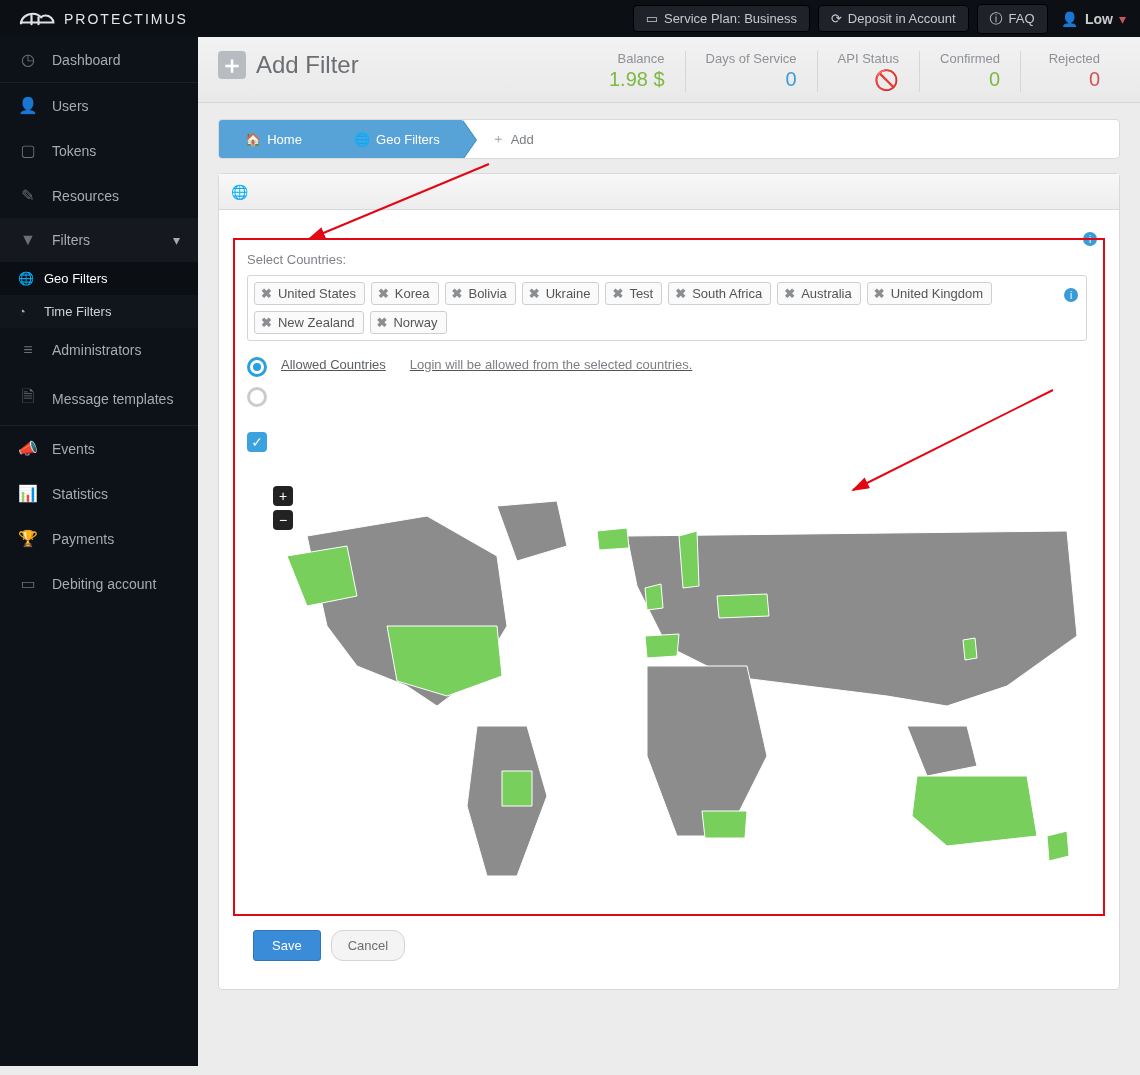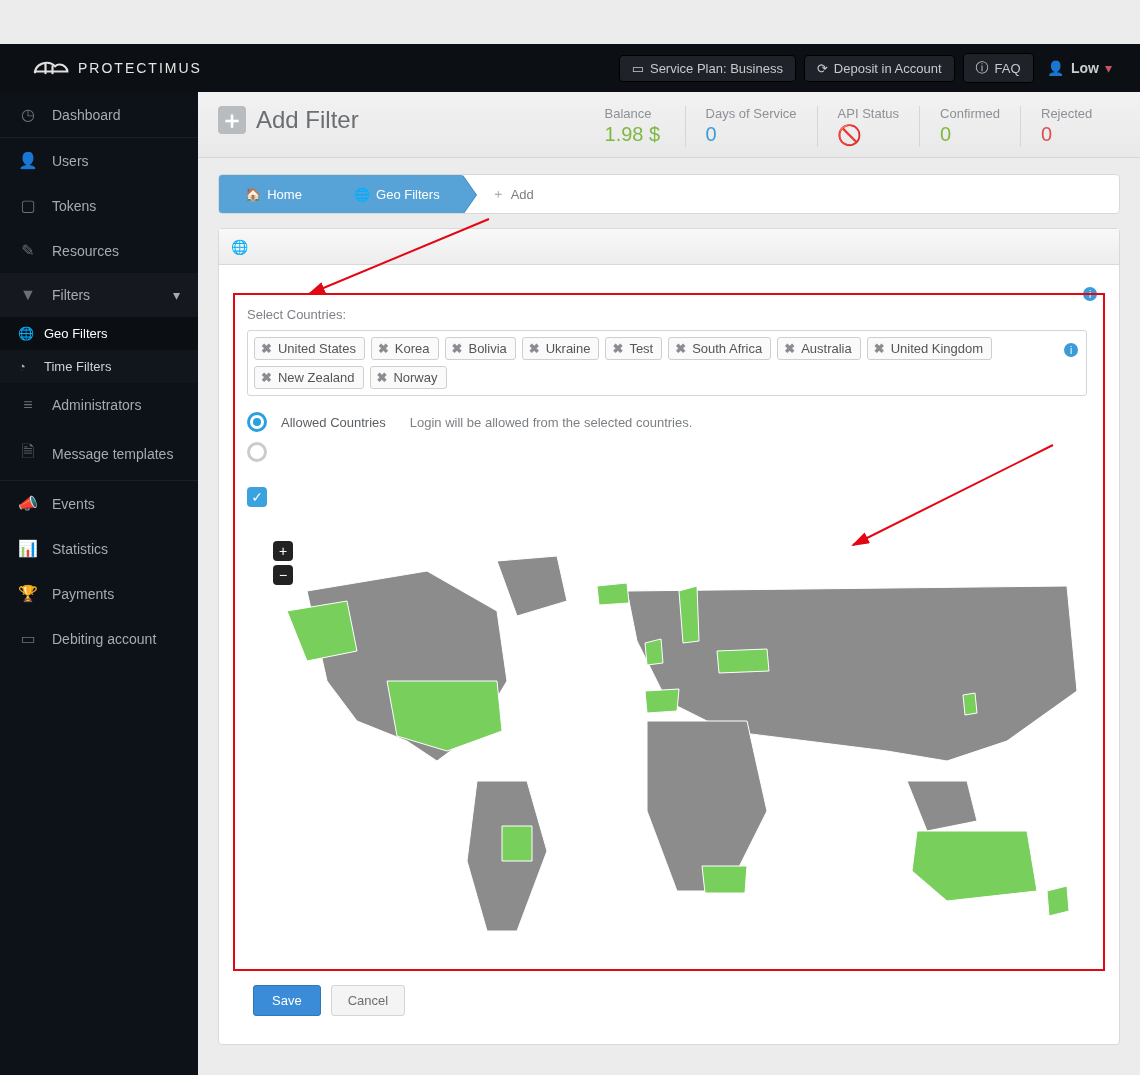--- a/index.html
+++ b/index.html
@@ -1,19 +1,19 @@
 <!DOCTYPE html>
 <html><head>
 <meta charset="utf-8">
 <style>
 * { margin:0; padding:0; box-sizing:border-box; }
 body { font-family: -apple-system, "Helvetica Neue", Arial, sans-serif; font-size:14px; color:#555; background:#ececec; width:1140px; height:1075px; overflow:hidden; }
 
 
-.topbar { height:48px; background:#0c0f14; display:flex; align-items:center; padding:0 28px; color:#ddd;margin-top:44px; }
+.topbar { height:37px; background:#0c0f14; display:flex; align-items:center; padding:0 14px; color:#ddd; }
 .logo { display:flex; align-items:center; gap:8px; color:#e6e6e6; letter-spacing:2px; font-weight:500; }
 .logo svg { width:42px; height:28px; }
 .top-right { margin-left:auto; display:flex; gap:8px; align-items:center; }
 .top-btn { background:#1f2228; border:1px solid #000; border-radius:4px; padding:5px 12px; color:#c7c9cc; font-size:13px; display:flex; align-items:center; gap:6px; cursor:pointer; }
 .top-user { color:#c8565e; display:flex; align-items:center; gap:6px; cursor:pointer; margin-left:6px; }
 .top-user .name { color:#ccc;font-weight:bold; }
 
 
 .layout { display:flex; height:calc(1075px - 46px); }
 .sidebar { width:198px; background:#0d1118; color:#bfc3c8; display:flex; flex-direction:column; }
@@ -24,21 +24,21 @@
 .sub-item { display:flex; align-items:center; gap:10px; padding:9px 18px; font-size:13px; color:#cfd2d6; background:#11151c; cursor:pointer; }
 .sub-item.selected { background:#0b0e13; color:#fff; }
 .sub-item .ic { width:16px; font-size:13px; color:#a9acb1; }
 
 
 .main { flex:1; background:#ececec; overflow:auto; }
 .page-head { display:flex; align-items:flex-start; padding:14px 20px 10px 20px; background:linear-gradient(#f2f2f2,#e9e9e9); border-bottom:1px solid #d6d6d6; }
 .page-title { display:flex; align-items:center; gap:10px; color:#6b6f73; font-size:24px; font-weight:400; }
 .page-title .plus-ic { background:#b8bcc0; color:#fff; width:28px; height:28px; border-radius:4px; display:inline-flex; align-items:center; justify-content:center; font-weight:700; }
 .stats { margin-left:auto; display:flex; gap:0; }
-.stat { text-align:left; padding:0 20px; border-left:1px solid #d6d6d6; min-width:100px; }
+.stat { text-align:right; padding:0 20px; border-left:1px solid #d6d6d6; min-width:100px; }
 .stat:first-child { border-left:none; }
 .stat .lbl { color:#8d9196; font-size:13px; }
 .stat .val { font-size:20px; margin-top:2px; }
 .val-green { color:#7db942; }
 .val-blue { color:#3b9cd8; }
 .val-red { color:#d85050; }
 .val-ban { color:#d85050; font-size:18px; }
 
 
 .content { padding:16px 20px; }
@@ -57,41 +57,41 @@
 .name-input { width:100%; height:32px; border:1px solid #6fb6e1; outline:none; padding:0 32px 0 10px; color:#666; font-size:13px; border-radius:2px; }
 .info-ic { position:absolute; right:22px; top:22px; width:14px; height:14px; border-radius:50%; background:#3a9bd7; color:#fff; font-size:10px; display:flex; align-items:center; justify-content:center; }
 
 .frame { margin:14px; border:2px solid #e30613; padding:12px 16px 18px 12px; position:relative; }
 .sel-label { color:#7e8287; font-size:13px; margin-bottom:8px; }
 .chips { border:1px solid #d5d5d5; border-radius:3px; padding:6px 28px 6px 6px; display:flex; flex-wrap:wrap; gap:6px; min-height:40px; position:relative; }
 .chips .info-ic { top:12px; right:8px; }
 .chip { border:1px solid #cfcfcf; border-radius:3px; padding:3px 8px 3px 6px; font-size:13px; color:#555; background:#fafafa; display:flex; align-items:center; gap:6px; cursor:default; }
 .chip .x { color:#8a8d91; cursor:pointer; font-weight:700; }
 
-.radio-row { display:flex; align-items:center; gap:14px; margin-top:16px; }
+.radio-row { display:flex; align-items:flex-start; gap:14px; margin-top:16px;text-decoration:underline; }
 .radio { width:20px; height:20px; border-radius:50%; border:3px solid #c9ccce; display:inline-flex; align-items:center; justify-content:center; cursor:pointer; }
 .radio.checked { border-color:#2aa0de; }
 .radio.checked::after { content:""; width:8px; height:8px; border-radius:50%; background:#2aa0de; }
 .radio-label { color:#5b5f63; font-size:13px; }
 .radio-help { color:#7c8084; font-size:13px; margin-left:10px; }
 .radio-block2 { margin-top:10px; }
 .radio-block2 .radio-label { display:block; margin-top:6px; }
 
 .check-row { display:flex; align-items:center; gap:10px; margin-top:22px; }
 .check { width:20px; height:20px; border-radius:4px; background:#3aa3df; display:flex; align-items:center; justify-content:center; color:#fff; font-size:14px; cursor:pointer; }
 .check-label { color:#5b5f63; font-size:13px; }
 
 .map-wrap { margin-top:24px; position:relative; }
 .zoom { position:absolute; left:26px; top:10px; display:flex; flex-direction:column; gap:4px; }
 .zoom button { width:20px; height:20px; border-radius:4px; border:none; background:#222; color:#fff; font-size:14px; cursor:pointer; }
 .map-svg { display:block; margin:0 auto; }
 
 .actions { margin:14px; display:flex; gap:10px;padding-left:20px; }
 .btn-save { background:#3a8bd8; border:1px solid #2f77b9; color:#fff; padding:7px 18px; border-radius:3px; cursor:pointer; font-size:13px; }
-.btn-cancel { background:#f4f4f4; border:1px solid #d4d4d4; color:#6a6e72; padding:7px 16px; border-radius:3px; cursor:pointer; font-size:13px; }
+.btn-cancel { background:#f4f4f4; border:1px solid #d4d4d4; color:#6a6e72; padding:7px 16px; border-radius:12px; cursor:pointer; font-size:13px; }
 
 
 .arrow { position:absolute; pointer-events:none; }
 </style>
 </head>
 <body>
 
 <div class="topbar">
   <div class="logo">
     <svg viewBox="0 0 48 32">

